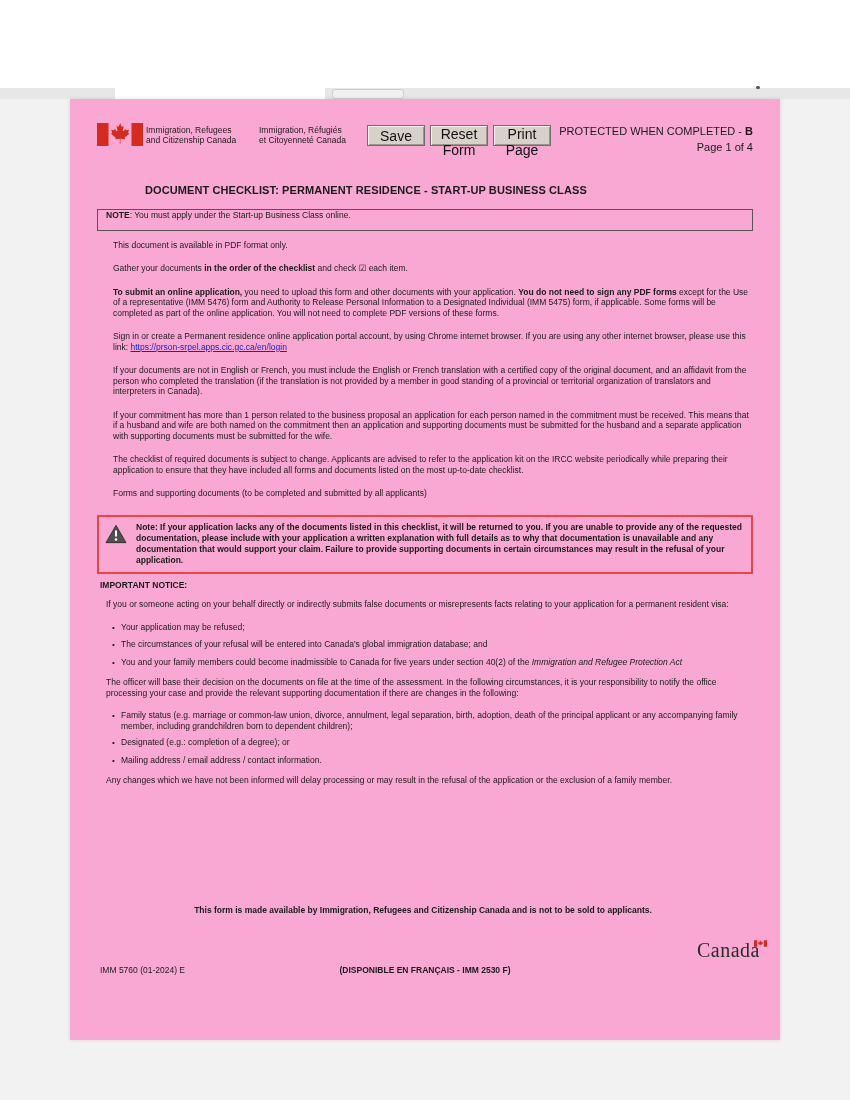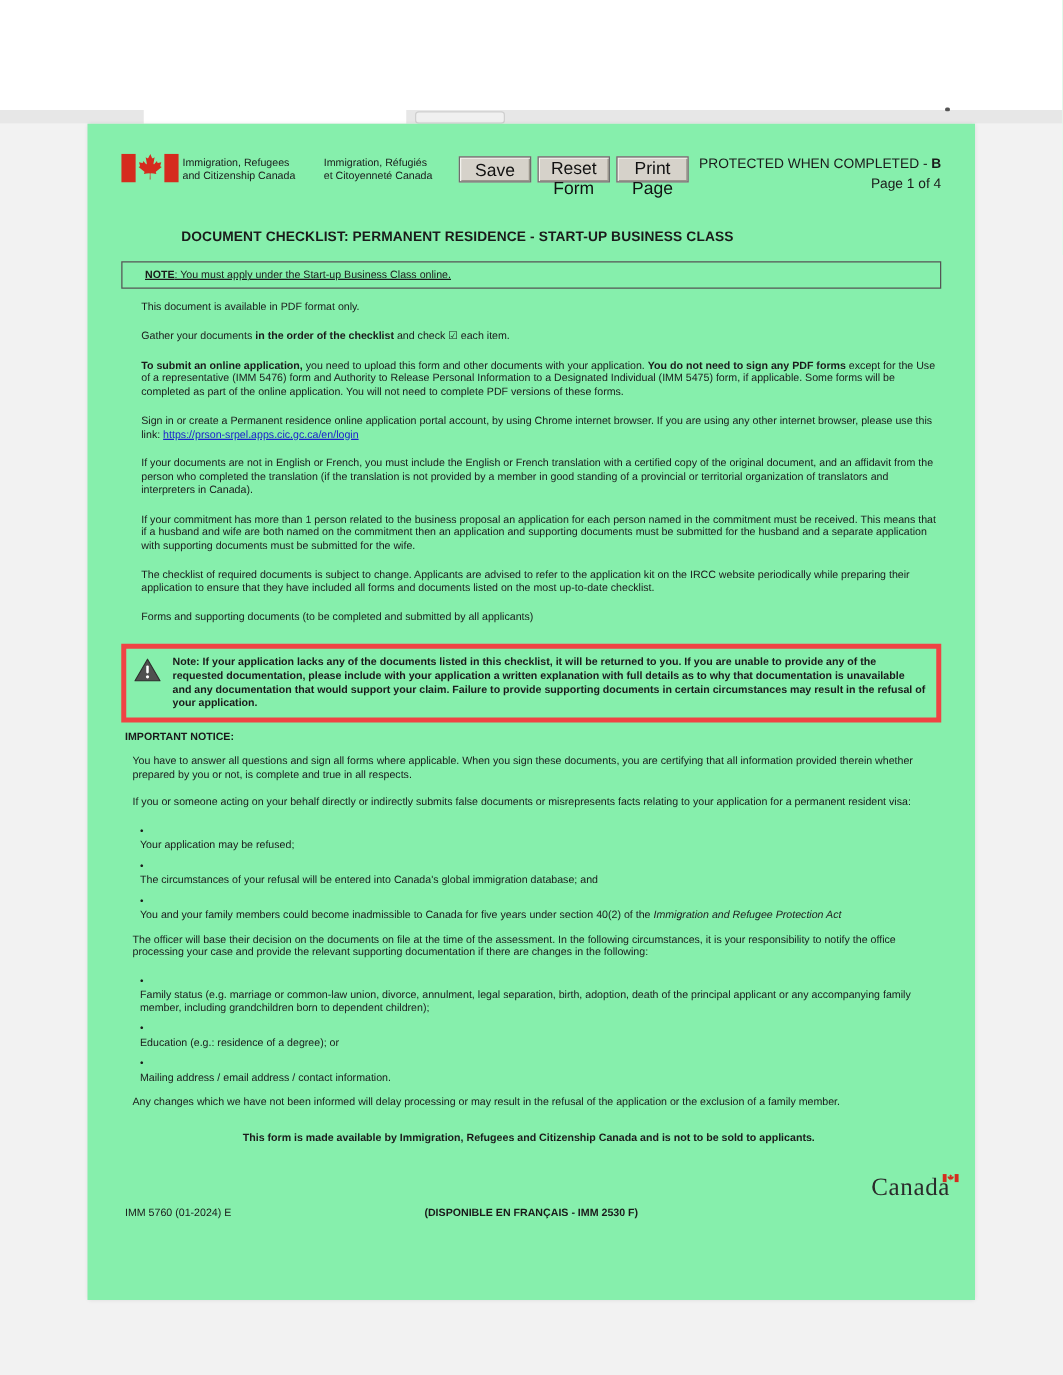--- a/index.html
+++ b/index.html
@@ -11,57 +11,57 @@
   
   .chrome-frag{position:absolute;background:#e7e7e7;height:11px;top:88px;}
   .chrome-frag.left{left:0;width:115px;}
   .chrome-frag.right{left:325px;width:525px;}
   .chrome-pill{position:absolute;top:89px;left:332px;width:70px;height:8px;
     background:#f0f0f0;border:1px solid #cfcfcf;border-radius:3px;}
   .chrome-dot{position:absolute;top:86px;left:756px;width:4px;height:3px;background:#555;border-radius:2px;}
   
   .viewer{position:absolute;left:0;top:99px;width:850px;height:1001px;background:#f2f2f2;}
   
-  .page{position:absolute;left:70px;top:0;width:710px;height:941px;background:#86efac;
+  .page{position:absolute;left:70px;top:0;width:710px;height:941px;background:#f9a8d4;
     box-shadow:0 0 4px rgba(0,0,0,.12);font-size:8.5px;line-height:10.5px;}
   
   .hdr{position:relative;height:68px;}
   .flag-logo{position:absolute;left:27px;top:24px;}
   .dept{position:absolute;top:26px;font-size:8.5px;line-height:10px;}
   .dept.en{left:76px;}
   .dept.fr{left:189px;}
   .btn-row{position:absolute;left:297px;top:26px;display:flex;gap:5px;}
   .pdf-btn{
     font-family:"Liberation Sans",sans-serif;font-size:14px;color:#111;
     background:#d6d2ca;border:1px solid #6e6e6e;
     box-shadow:inset 1px 1px 0 #f4f2ee, inset -1px -1px 0 #9b968c;
     width:58px;height:21px;padding:0;cursor:pointer;
   }
   .protected{position:absolute;right:27px;top:27px;text-align:right;font-size:11px;line-height:10px;}
   .protected .pg{display:block;margin-top:6px;}
   
   .doc-title{margin:18px 27px 0 75px;font-size:11px;font-weight:bold;letter-spacing:.1px;}
   
   .note-box{margin:13px 27px 0 27px;border:1px solid #555;height:20px;
-    display:flex;align-items:center;padding-left:18px;text-decoration:underline;}
+    display:flex;padding-left:8px;}
   
   .intro{margin:9px 27px 0 43px;}
   .intro p{margin:0 0 13px 0;}
   .b{font-weight:bold;}
   .link{color:#1a22cc;text-decoration:underline;cursor:pointer;}
   
-  .warn-box{margin:16px 27px 0 27px;border:4px solid #ef4444;display:flex;
+  .warn-box{margin:16px 27px 0 27px;border:2px solid #ef4444;display:flex;
     padding:5px 8px 6px 6px;gap:9px;}
   .warn-icon{flex:0 0 22px;padding-top:2px;}
   .warn-text{font-weight:bold;line-height:11px;}
   
   .imp-head{margin:6px 27px 0 30px;font-weight:bold;}
   .notice{margin:9px 27px 0 36px;}
   .notice p{margin:0 0 12px 0;}
-  .bullet{display:flex;margin:0 0 6px 6px;flex-direction:column;}
+  .bullet{display:flex;margin:0 0 6px 6px;}
   .bullet .dot{flex:0 0 9px;}
   .bullet .dot::before{content:"•";font-size:8px;}
   .blist{margin-bottom:9px;}
   
   .availability{position:absolute;left:0;right:4px;top:806px;text-align:center;font-weight:bold;}
   .form-number{position:absolute;left:30px;top:866px;}
   .french-note{position:absolute;left:0;right:0;top:866px;text-align:center;font-weight:bold;}
   .wordmark{position:absolute;right:20px;top:846px;font-family:"Liberation Serif",serif;
     font-size:20px;color:#2b2b2b;letter-spacing:.5px;}
   .wordmark .last-a{position:relative;}
@@ -133,21 +133,20 @@
             <path d="M12 1.5 L23 20.5 H1 Z" fill="#4f4f4f" stroke="#2d2d2d" stroke-width="1" stroke-linejoin="round"></path>
             <rect x="10.9" y="7" width="2.2" height="7" rx="1" fill="#ffffff"></rect>
             <circle cx="12" cy="17" r="1.4" fill="#ffffff"></circle>
           </svg>
         </span>
         <span class="warn-text">Note: If your application lacks any of the documents listed in this checklist, it will be returned to you. If you are unable to provide any of the requested documentation, please include with your application a written explanation with full details as to why that documentation is unavailable and any documentation that would support your claim. Failure to provide supporting documents in certain circumstances may result in the refusal of your application.</span>
       </div>
 
       <div class="imp-head">IMPORTANT NOTICE:</div>
       <div class="notice">
-        <p>You have to answer all questions and sign all forms where applicable. When you sign these documents, you are certifying that all information provided therein whether prepared by you or not, is complete and true in all respects.</p>
         <p>If you or someone acting on your behalf directly or indirectly submits false documents or misrepresents facts relating to your application for a permanent resident visa:</p>
         <div class="blist">
           <div class="bullet">
               <span class="dot"></span>
               <span class="bt">Your application may be refused;</span>
             </div>
           <div class="bullet">
               <span class="dot"></span>
               <span class="bt">The circumstances of your refusal will be entered into Canada's global immigration database; and</span>
             </div>
@@ -157,21 +156,21 @@
             </div>
         </div>
         <p>The officer will base their decision on the documents on file at the time of the assessment. In the following circumstances, it is your responsibility to notify the office processing your case and provide the relevant supporting documentation if there are changes in the following:</p>
         <div class="blist">
           <div class="bullet">
               <span class="dot"></span>
               <span class="bt">Family status (e.g. marriage or common-law union, divorce, annulment, legal separation, birth, adoption, death of the principal applicant or any accompanying family member, including grandchildren born to dependent children);</span>
             </div>
           <div class="bullet">
               <span class="dot"></span>
-              <span class="bt">Education (e.g.: residence of a degree); or</span>
+              <span class="bt">Designated (e.g.: completion of a degree); or</span>
             </div>
           <div class="bullet">
               <span class="dot"></span>
               <span class="bt">Mailing address / email address / contact information.</span>
             </div>
         </div>
         <p>Any changes which we have not been informed will delay processing or may result in the refusal of the application or the exclusion of a family member.</p>
       </div>
 
       <div class="availability">This form is made available by Immigration, Refugees and Citizenship Canada and is not to be sold to applicants.</div>

